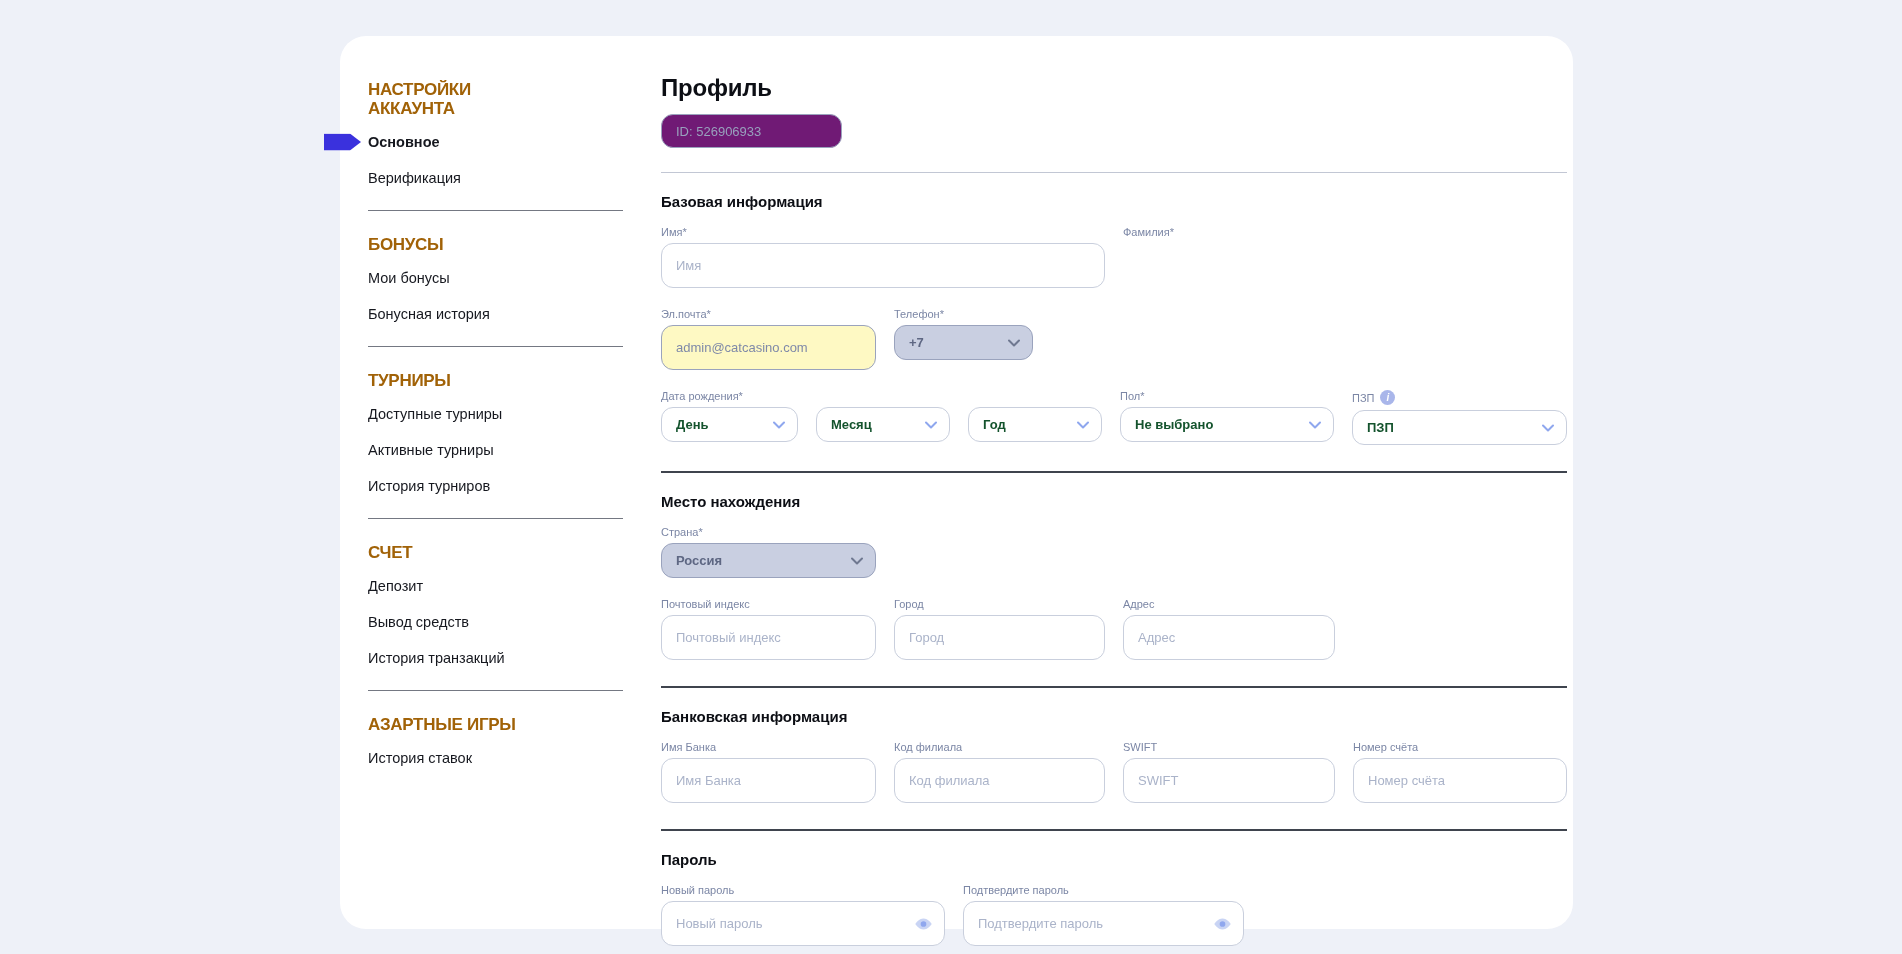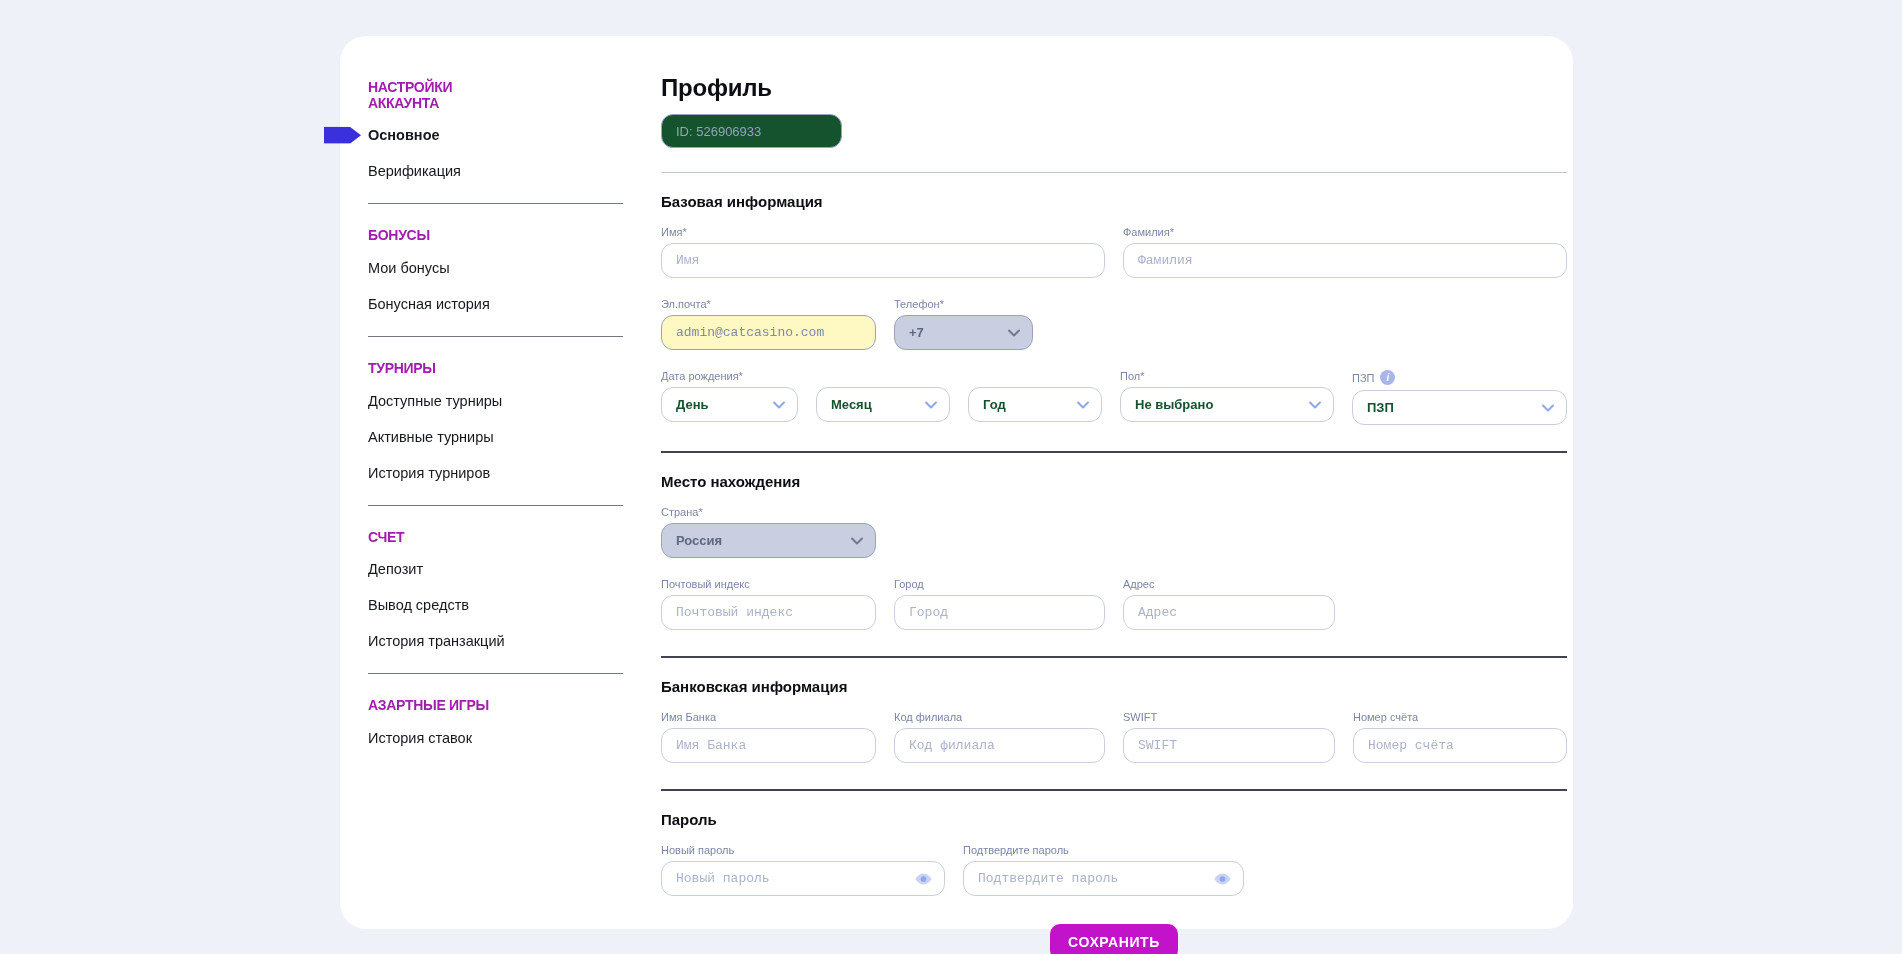--- a/index.html
+++ b/index.html
@@ -13,58 +13,58 @@
     width:1233px; height:893px;
     margin:36px auto 0 340px;
     background:#ffffff;
     border-radius:26px;
     display:flex;
     padding:30px 34px 30px 28px;
   }
   
   .sidebar { width:255px; flex:0 0 255px; margin-right:38px; padding-top:14px; }
   .sb-heading {
-    font-size:14px; font-weight:900; letter-spacing:-0.3px;
-    line-height:1.12; color:#a21caf; text-transform:uppercase;
+    font-size:17px; font-weight:900; letter-spacing:-0.3px;
+    line-height:1.12; color:#a16207; text-transform:uppercase;
     margin-bottom:16px; white-space:pre-line;
   }
   .sb-item {
     position:relative;
     font-size:14.5px; color:#16181f; font-weight:500;
     margin:0 0 20px 0; cursor:pointer;
   }
   .sb-item.active { font-weight:800; }
   .sb-arrow {
     position:absolute; left:-44px; top:50%; transform:translateY(-50%);
     width:37px; height:17px; background:#3a31dd;
     clip-path:polygon(0 0,70% 0,100% 50%,70% 100%,0 100%);
   }
   .sb-divider { border:none; border-top:1px solid #747882; margin:24px 0 24px 0; }
   
   .content { flex:1 1 auto; padding-top:8px; }
   .page-title { font-size:24px; font-weight:800; letter-spacing:-0.2px; }
   .id-field {
     margin-top:12px; width:181px; height:34px;
-    background:#14532d; border:1px solid #9aa3bd; border-radius:12px;
+    background:#701a75; border:1px solid #9aa3bd; border-radius:12px;
     color:#98a1bd; font-size:13px; padding:0 14px;
     font-family:"Liberation Sans", sans-serif;
   }
   .thin-divider { border:none; border-top:1px solid #c2c7d4; margin-top:24px; }
   .dark-divider { border:none; border-top:2.5px solid #3f444e; margin-top:26px; }
   .sec-heading { margin-top:20px; font-size:15px; font-weight:700; }
   .frow { display:flex; gap:18px; margin-top:20px; }
   .frow.first { margin-top:16px; }
   .flabel {
     font-size:11px; color:#7b86a5; margin-bottom:5px; font-weight:500;
     display:flex; align-items:center; gap:6px;
   }
   .finput {
-    width:100%; height:35px; border:1px solid #c9cfdd; border-radius:12px;
+    width:100%; height:45px; border:1px solid #c9cfdd; border-radius:12px;
     background:#fff; padding:0 14px; font-size:13px; color:#3e4760;
-    font-family:Liberation Mono, monospace; outline:none;
+    font-family:Liberation Sans, sans-serif; outline:none;
   }
   .finput::placeholder { color:#aab3c9; opacity:1; }
   .finput.disabled { background:#fef9c3; border-color:#9aa3bd; color:#7f89a8; }
   .inputwrap { position:relative; }
   .inputwrap .finput { padding-right:58px; }
   .icon-eye { position:absolute; right:12px; top:50%; transform:translateY(-50%); cursor:pointer; line-height:0; }
   .icon-check { position:absolute; right:36px; top:50%; transform:translateY(-50%); line-height:0; }
   .pw-input { font-weight:800; letter-spacing:1px; color:#0c0e14; font-size:14px; }
   
   .sel {
@@ -156,21 +156,20 @@
     
     <h2 class="sec-heading">Базовая информация</h2>
 
     <div class="frow first">
       <div style="width:444px">
         <div class="flabel">Имя*</div>
         <input class="finput" type="text" placeholder="Имя" style="">
       </div>
       <div style="width:444px">
         <div class="flabel">Фамилия*</div>
-        <input class="finput" type="text" placeholder="Фамилия" style="">
       </div>
     </div>
 
     <div class="frow">
       <div style="width:215px">
         <div class="flabel">Эл.почта*</div>
         <input class="finput disabled" type="text" disabled="" value="admin@catcasino.com" style="">
       </div>
       <div style="width:139px">
         <div class="flabel">Телефон*</div>

